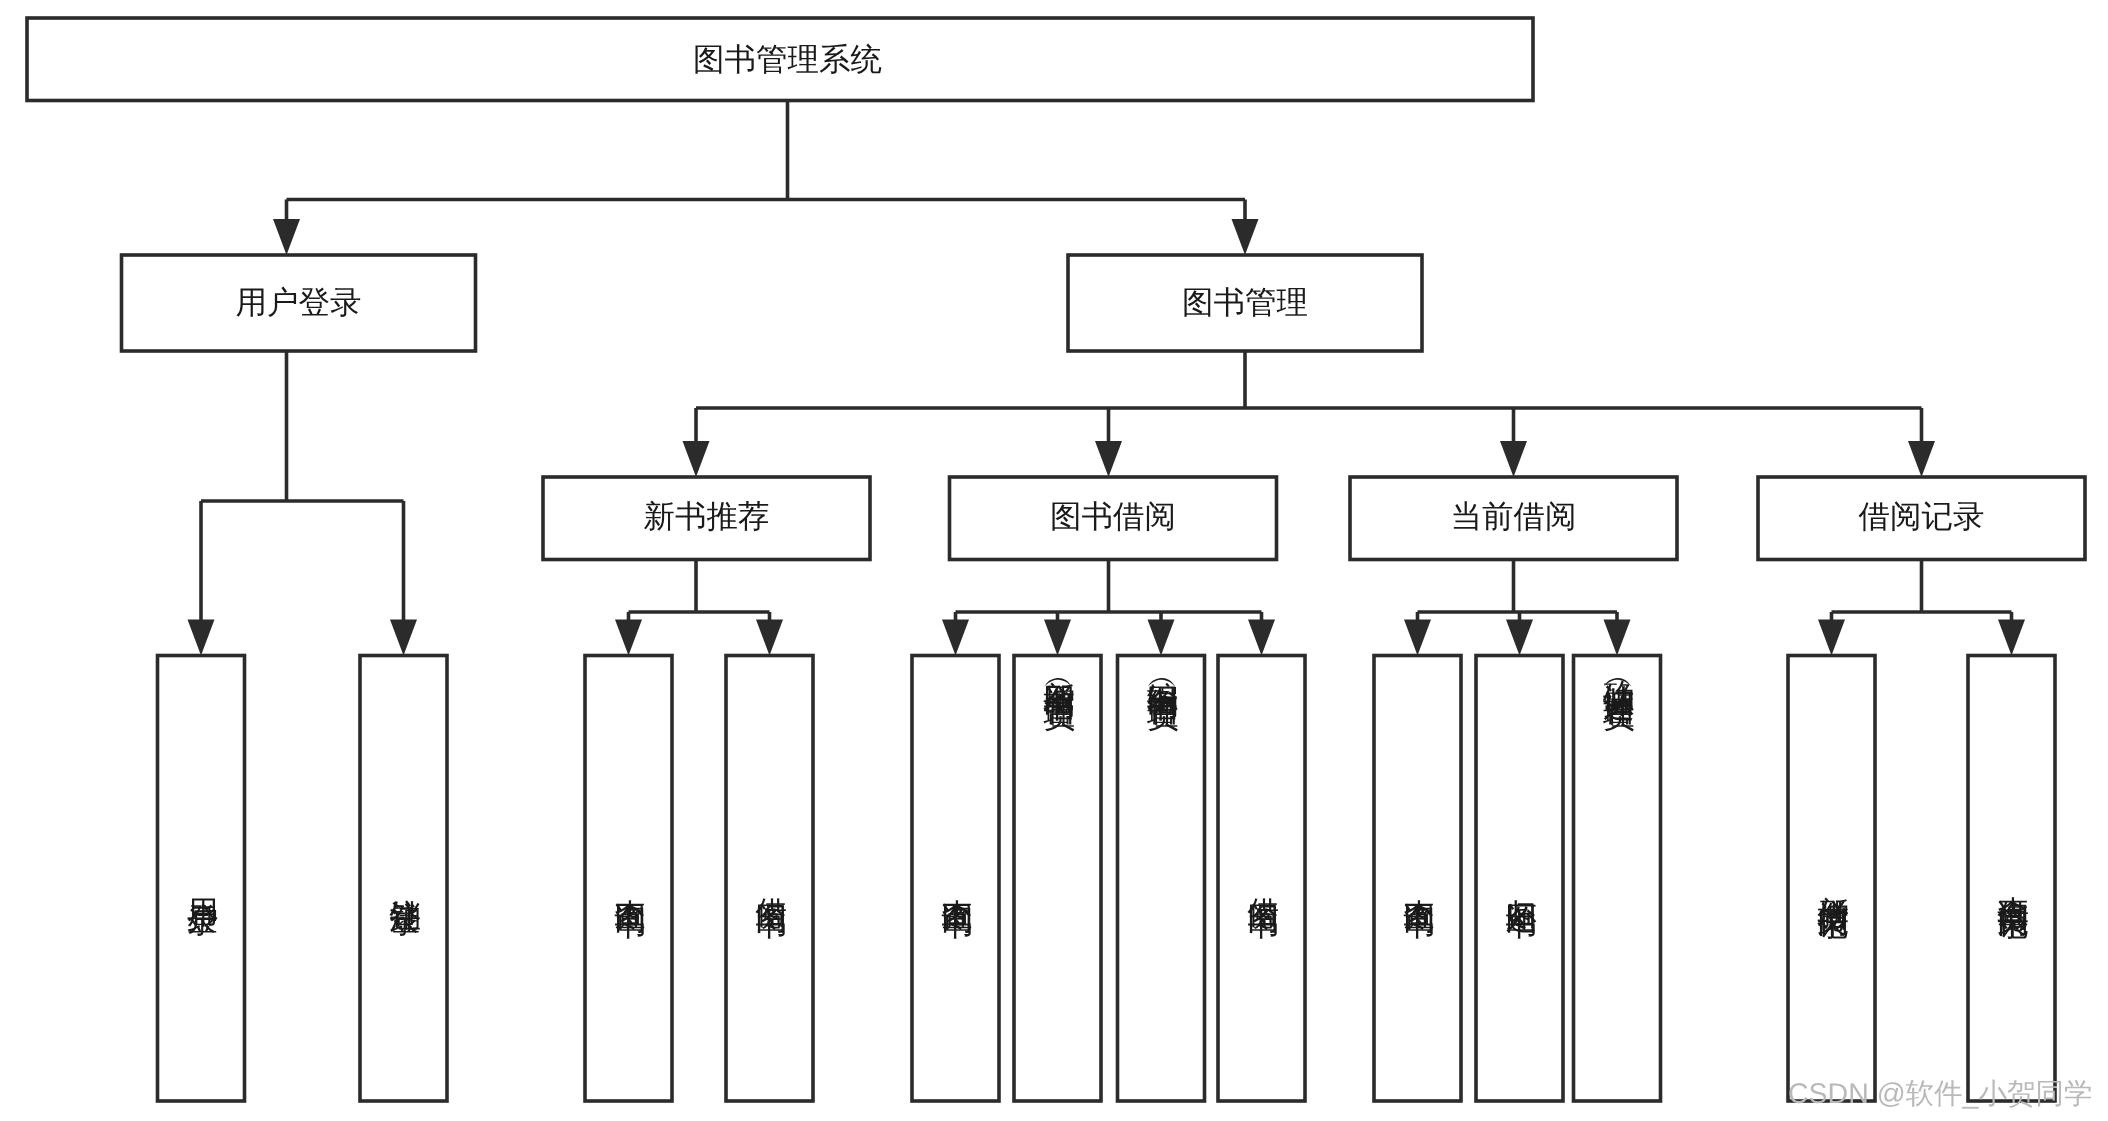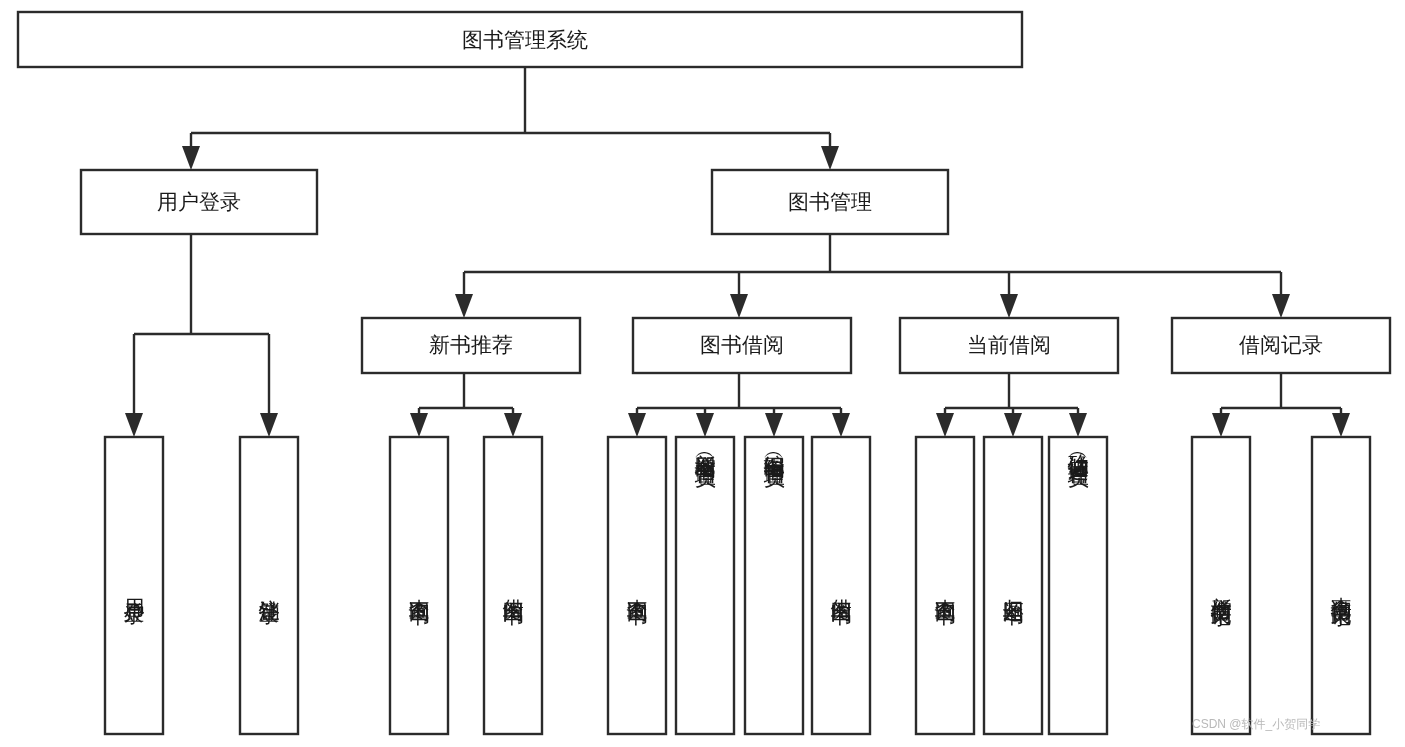--- a/index.html
+++ b/index.html
@@ -60,21 +60,21 @@
     font-family: "Liberation Sans", "DejaVu Sans", sans-serif;
     font-size: 21px;
     line-height: 1.16;
     letter-spacing: 2px;
     color: #1a1a1a;
     white-space: nowrap;
   }
   .watermark {
     position: absolute;
     font-family: "Liberation Sans", "DejaVu Sans", sans-serif;
-    font-size: 12px;
+    font-size: 19px;
     color: #b9b9b9;
     white-space: nowrap;
     pointer-events: none;
   }
 </style>
 </head>
 <body>
 
 <div id="chart-root">
 

